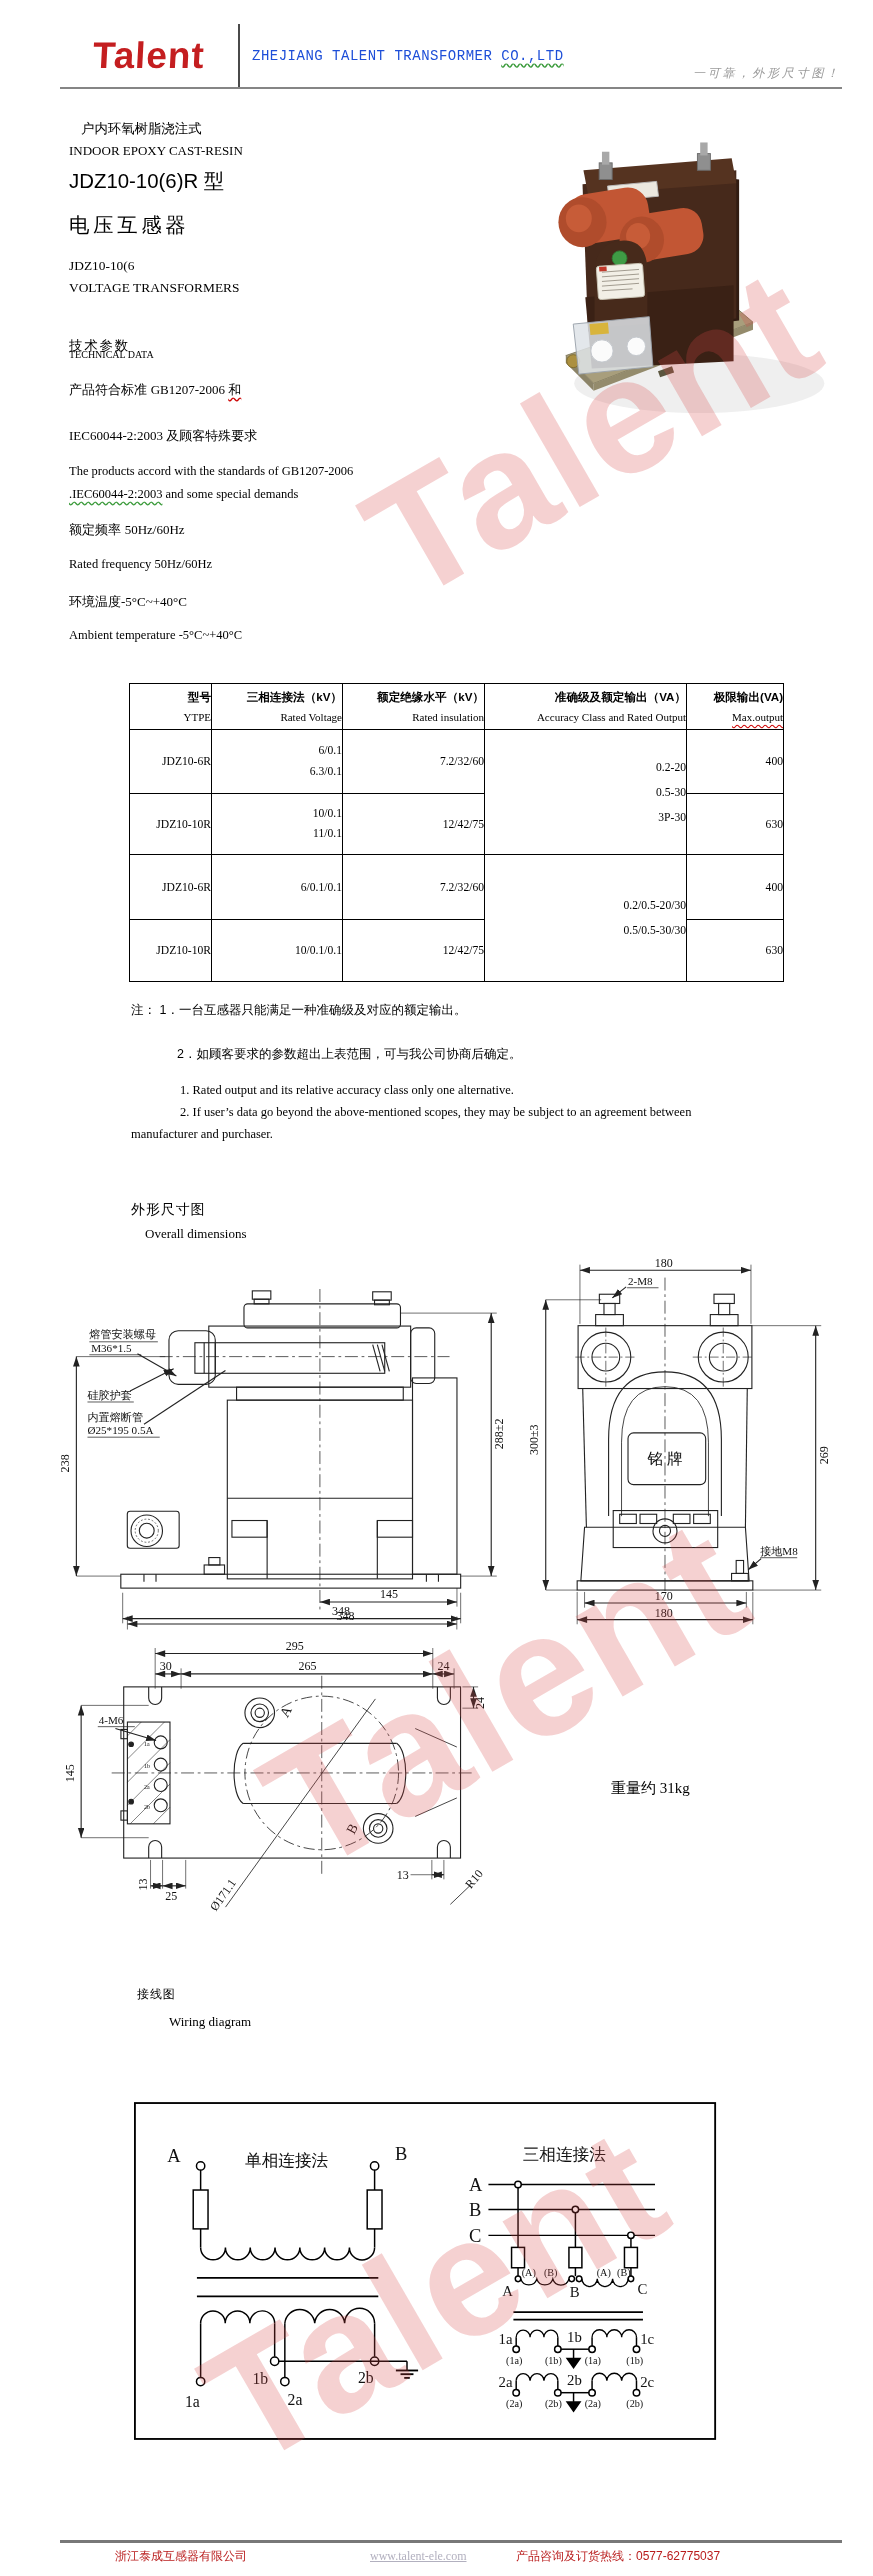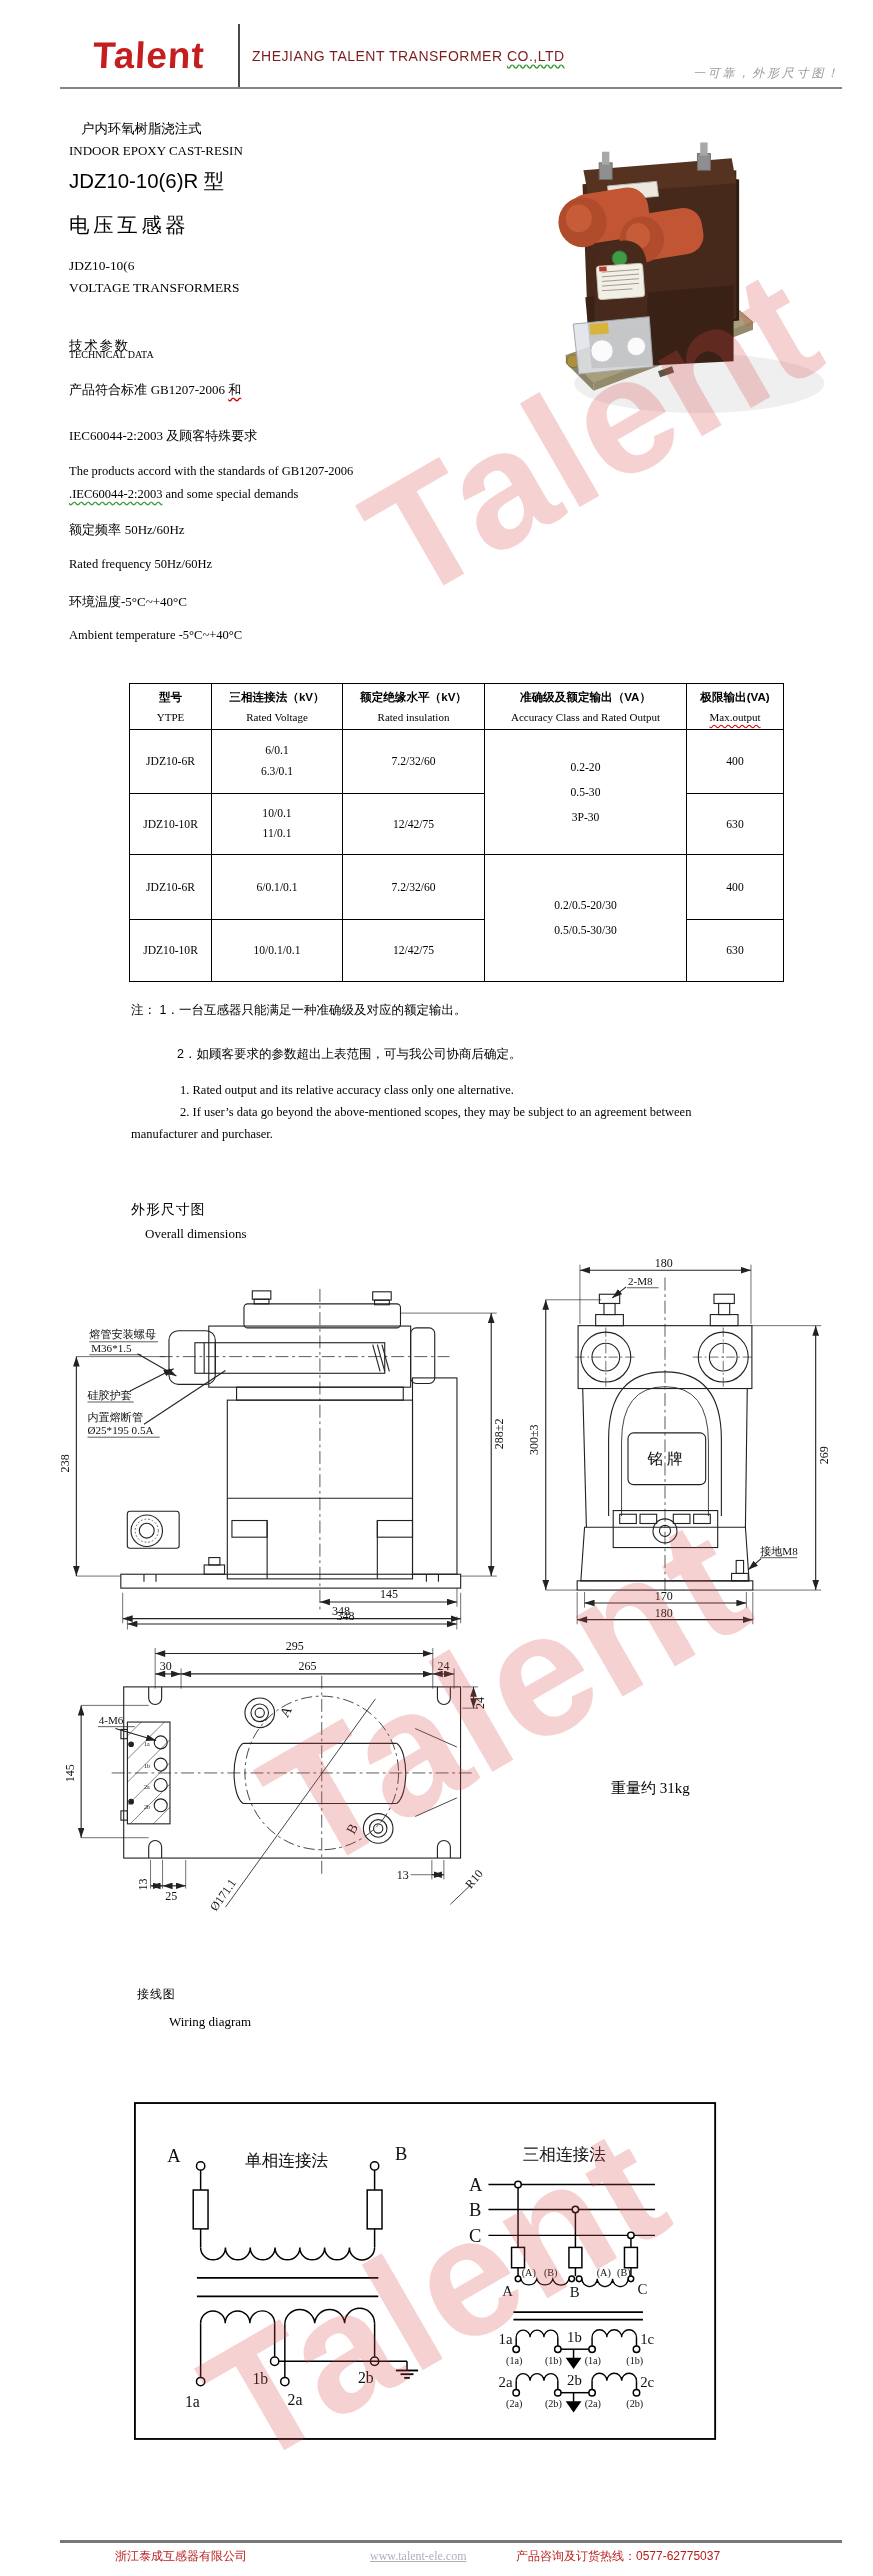--- a/index.html
+++ b/index.html
@@ -8,21 +8,21 @@
   .abs{position:absolute}
   .serif{font-family:"Liberation Serif","DejaVu Serif",serif}
   .b{font-weight:normal}
   .wm{position:absolute;z-index:4;pointer-events:none;color:rgba(216,70,70,.25);
       font-weight:bold;font-size:165px;letter-spacing:1.9px;white-space:nowrap;
       transform:rotate(-30deg);font-family:"Liberation Sans",sans-serif;text-align:center}
   .wavy-red{text-decoration-line:underline;text-decoration-style:wavy;text-decoration-color:#c00;text-underline-offset:2.8px}
   .wavy-grn{text-decoration-line:underline;text-decoration-style:wavy;text-decoration-color:#3a9a3a;text-underline-offset:2.8px}
   .rule{position:absolute;background:#858585}
   table.spec{position:absolute;left:129px;top:683px;width:654px;border-collapse:collapse;table-layout:fixed;z-index:2}
-  table.spec td{border:0.9px solid #000;text-align:center;vertical-align:middle;padding:0;
+  table.spec td{border:0.9px solid #000;text-align:right;vertical-align:middle;padding:0;
                 font-family:"Liberation Serif","DejaVu Serif",serif;font-size:11.6px}
   .hcn{font-family:"Liberation Sans","DejaVu Sans",sans-serif;font-weight:bold;font-size:11.6px;line-height:22px}
   .hen{font-family:"Liberation Serif","DejaVu Serif",serif;font-size:11px;line-height:18.5px}
   .v2{line-height:20.4px}
   .acc{line-height:25px}
   svg.draw{position:absolute;z-index:2}
   svg.draw text{fill:#111}
   .z1{z-index:2}
   .footer-txt{color:#b91c1c;font-size:12px}
 </style>
@@ -30,21 +30,21 @@
 <body>
 
 <div class="page">
 
   <div class="wm" style="left:296px;top:305px;width:592px;height:259px;line-height:259px">Talent</div>
   <div class="wm" style="left:167px;top:1555px;width:676px;height:278px;line-height:278px;font-size:176px">Talent</div>
   <div class="wm" style="left:102px;top:2157px;width:666px;height:278px;line-height:278px;font-size:168px">Talent</div>
 
   <div class="abs z1" style="left:93px;top:35px;font-size:37px;font-weight:800;color:#c41e20;transform:skewX(-3deg);letter-spacing:0.9px">Talent</div>
   <div class="abs z1" style="left:238px;top:24px;width:1.9px;height:65px;background:#4a4a4a"></div>
-  <div class="abs z1" style="left:252px;top:48px;font-size:14px;color:#7f1d1d;font-family:Liberation Sans, sans-serif;letter-spacing:0.5px">
+  <div class="abs z1" style="left:252px;top:48px;font-size:14px;color:#1d4ed8;font-family:Liberation Mono, monospace;letter-spacing:0.5px">
     <span>ZHEJIANG TALENT TRANSFORMER </span><span class="wavy-grn">CO.,LTD</span>
   </div>
   <div class="abs z1" style="left:639px;top:65px;width:202px;text-align:right;font-size:12px;font-style:italic;color:#9a9a9a;letter-spacing:2.8px">一可靠，外形尺寸图！</div>
   <div class="rule z1" style="left:60px;top:87px;width:782px;height:2.3px"></div>
 
   <div class="abs z1 b" style="left:81px;top:120px;font-size:13.4px">户内环氧树脂浇注式</div>
   <div class="abs z1 serif b" style="left:69px;top:143px;font-size:13px">INDOOR EPOXY CAST-RESIN</div>
   <div class="abs z1 b" style="left:69px;top:167px;font-size:20.4px">JDZ10-10(6)R 型</div>
   <div class="abs z1 b" style="left:69px;top:211px;font-size:20.4px;letter-spacing:3.7px">电压互感器</div>
   <div class="abs z1 serif b" style="left:69px;top:258px;font-size:13.4px">JDZ10-10(6</div>

